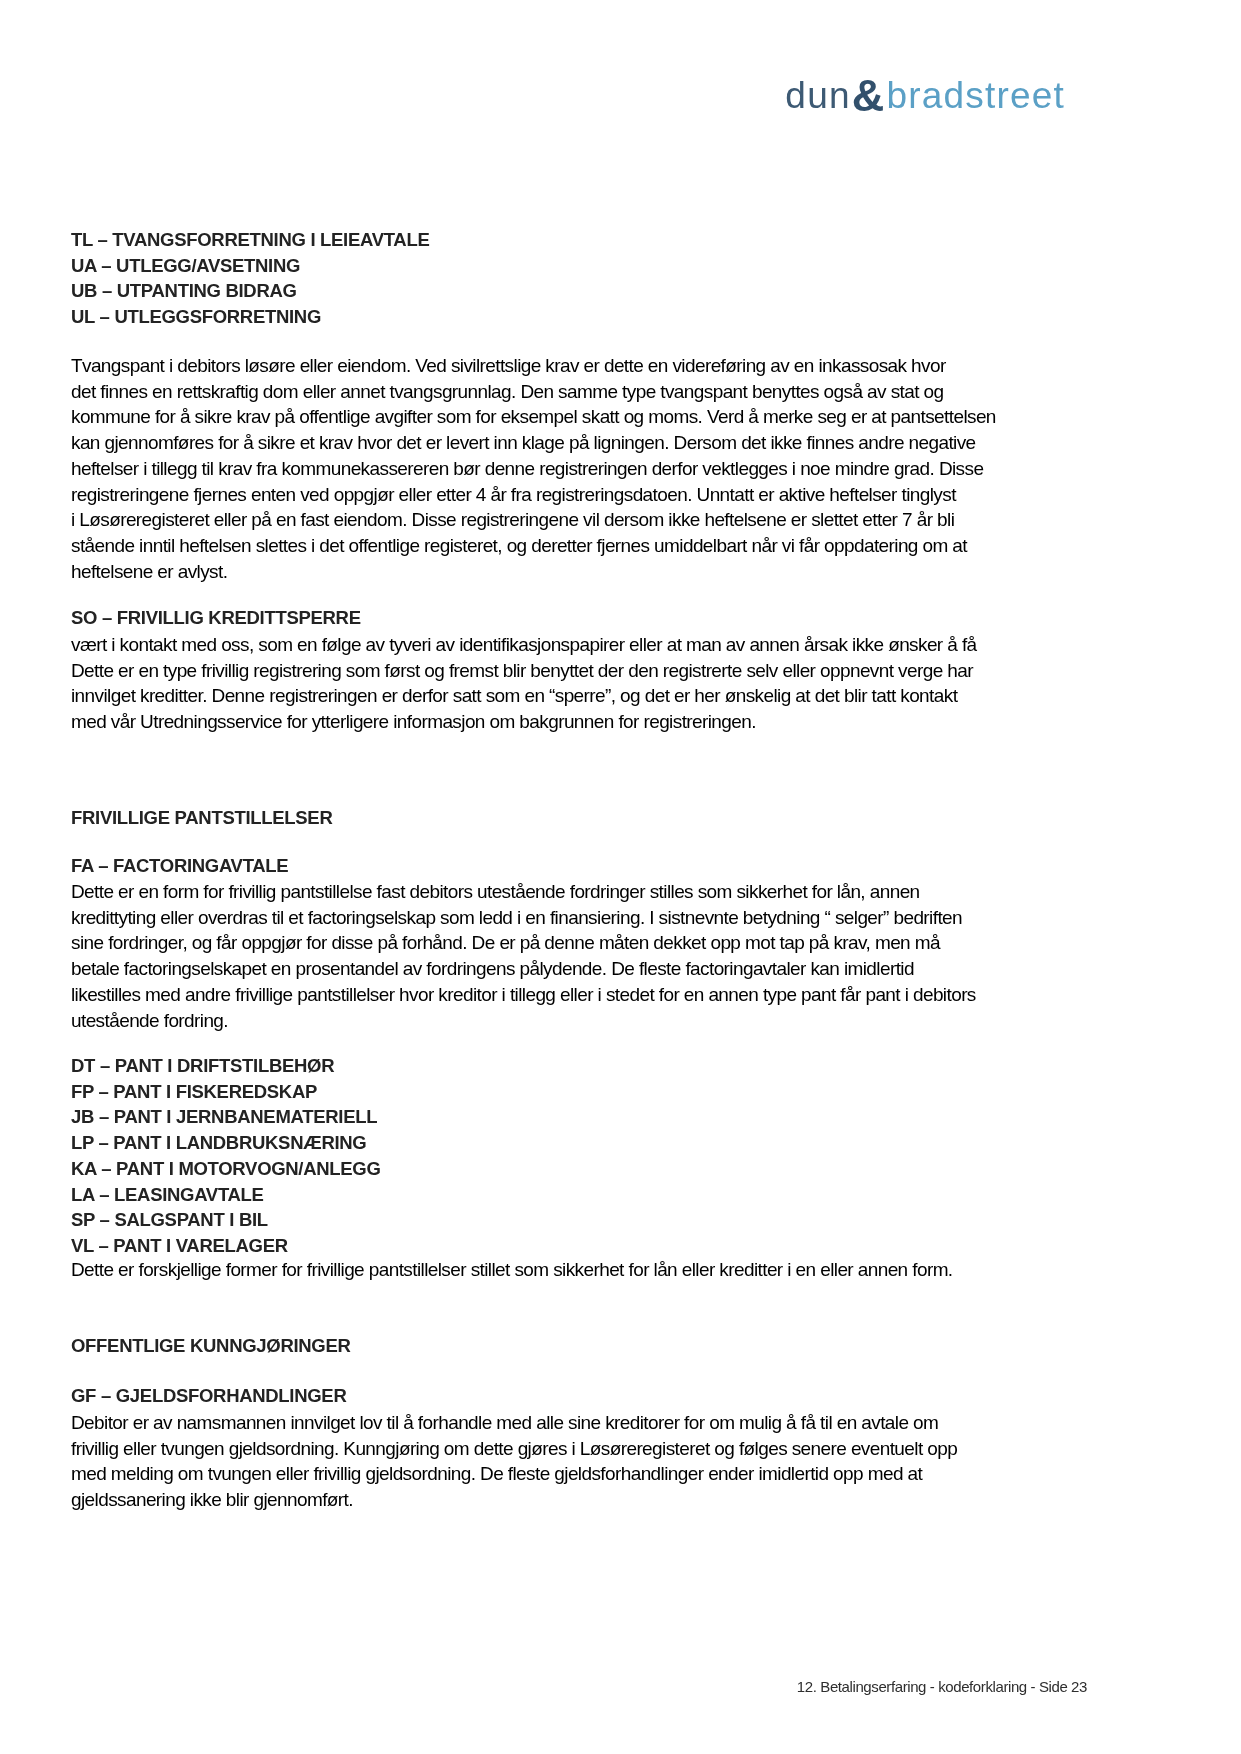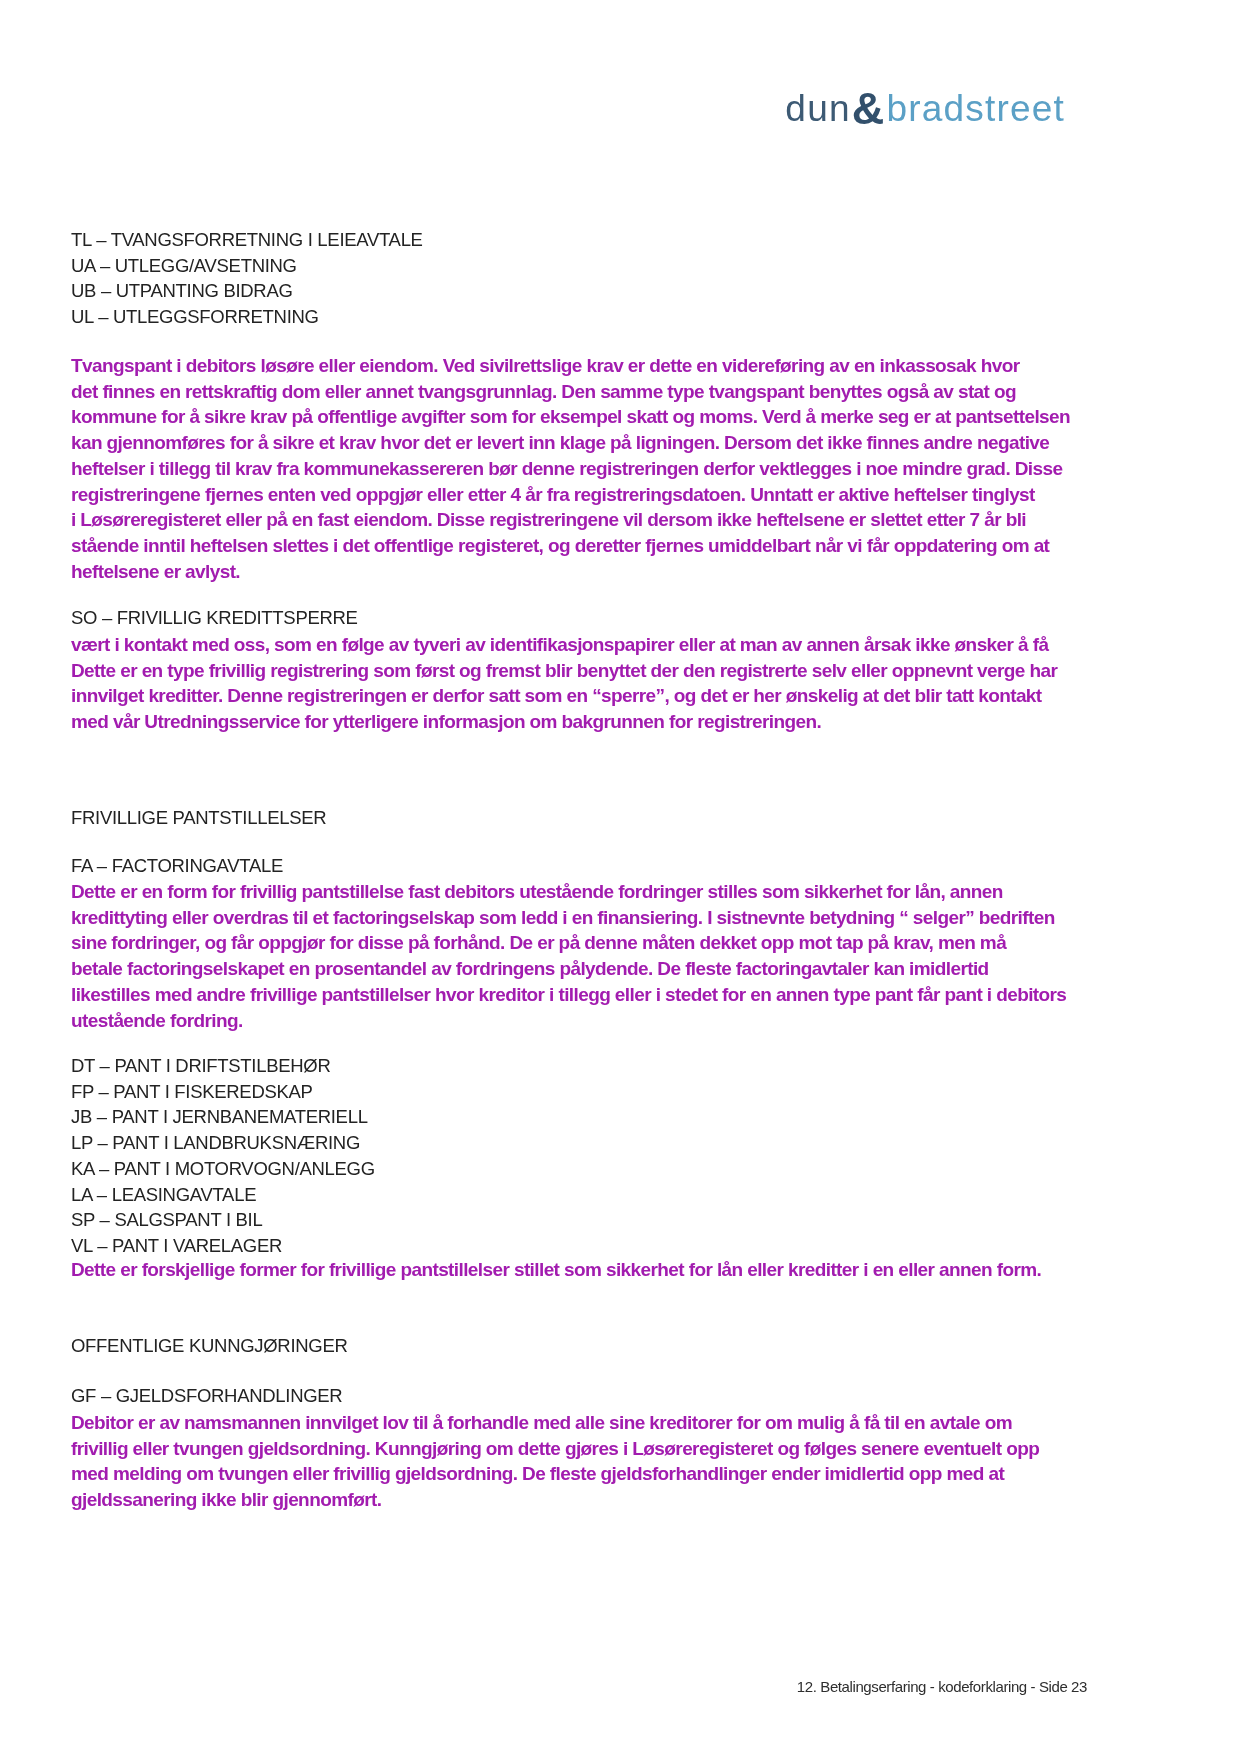--- a/index.html
+++ b/index.html
@@ -14,42 +14,41 @@
   }
   .logo {
     position: absolute;
     top: 74px;
     right: 176px;
     font-size: 37px;
     font-weight: 400;
     letter-spacing: 1.2px;
     white-space: nowrap;
     line-height: 44px;
-    margin-top: 13px;
   }
   .logo .dun  { color: #3d5a74; }
   .logo .amp  { color: #32506c; font-size: 45px; font-weight: 600; margin: 0 1px; vertical-align: -3px; }
   .logo .brad { color: #5ba0c6; }
 
   .block {
     position: absolute;
     left: 71px;
     white-space: nowrap;
   }
   .codes .line, .codehead {
     font-size: 18.5px;
-    font-weight: normal;
+    font-weight: bold;
     color: #232323;
     letter-spacing: -0.3px;
     line-height: 25.7px;
   }
   .body .line {
     font-size: 19px;
-    font-weight: 700;
-    color: #a21caf;
+    font-weight: 400;
+    color: #000000;
     letter-spacing: -0.6px;
     line-height: 25.7px;
   }
   .footer {
     position: absolute;
     right: 154px;
     top: 1678px;
     font-size: 15px;
     letter-spacing: -0.4px;
     color: #2e2e2e;

